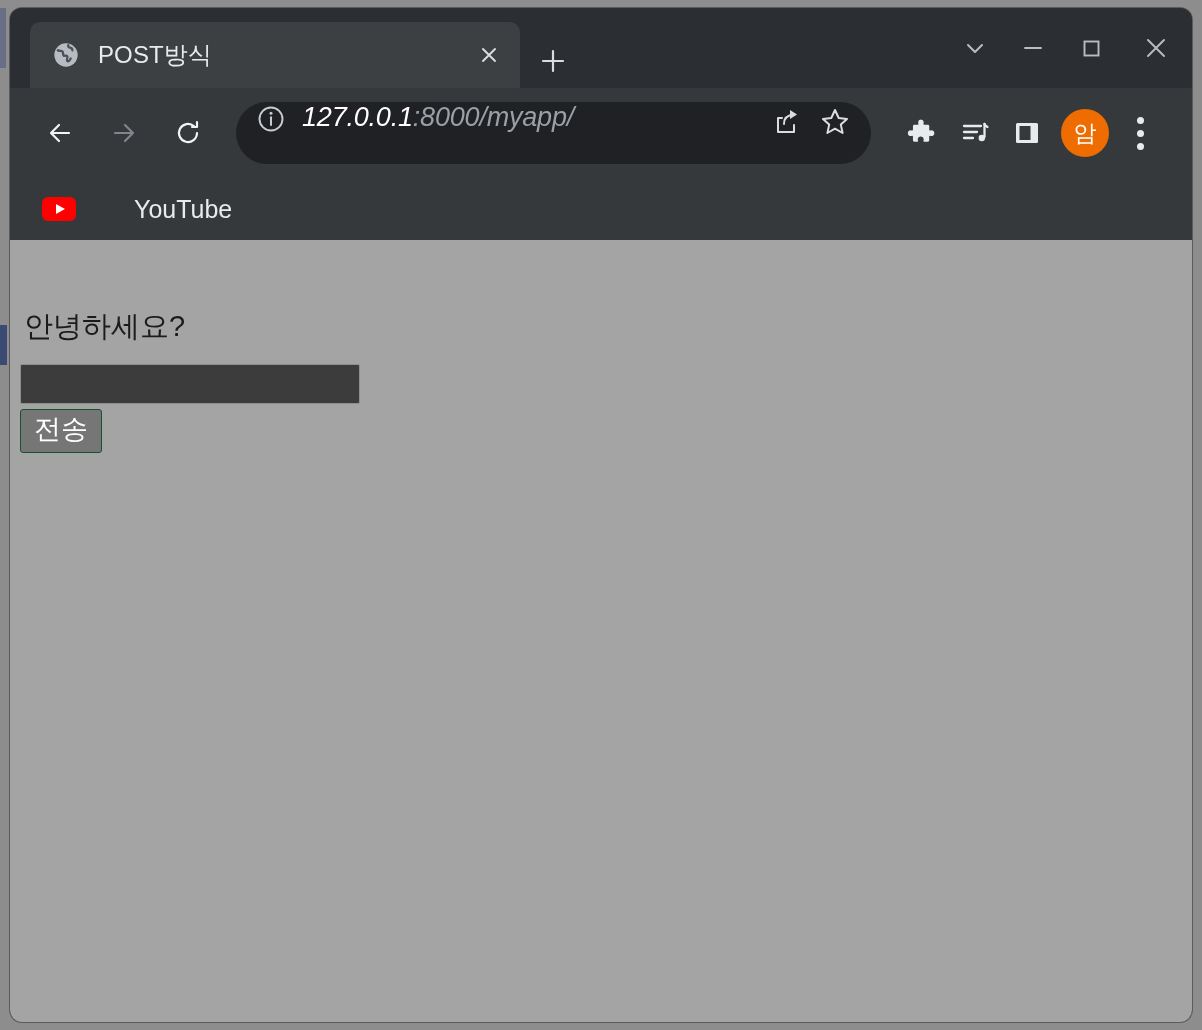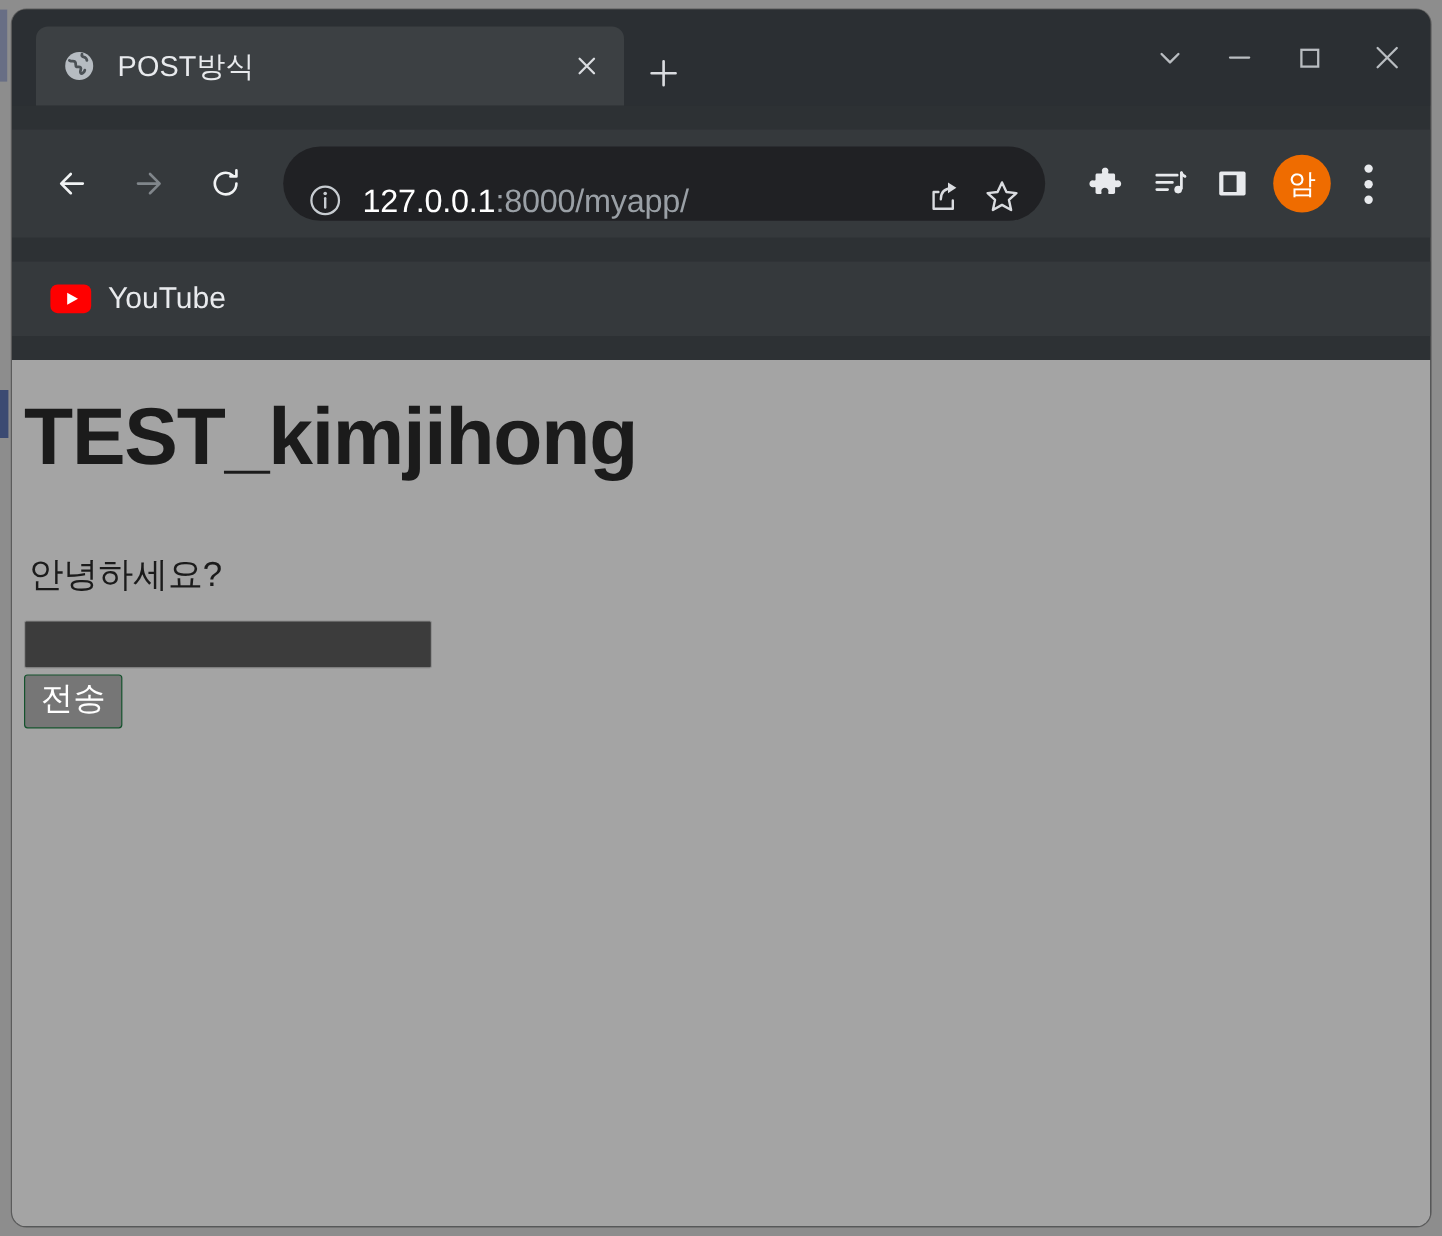--- a/index.html
+++ b/index.html
@@ -46,21 +46,20 @@
     left: 10px;
     top: 8px;
     width: 1182px;
     height: 1014px;
     border-radius: 12px;
     overflow: hidden;
     background: #2d3134;
     box-shadow: 0 0 0 1px rgba(0,0,0,.35);
     display: flex;
     flex-direction: column;
-    gap: 20px;
   }
 
   
   .tabstrip {
     height: 80px;
     background: #2b2f33;
     position: relative;
     flex: 0 0 auto;
   }
   .tab {
@@ -149,23 +148,24 @@
   .nav-gap { width: 8px; flex: 0 0 auto; }
 
   .omnibox {
     flex: 0 0 auto;
     width: 635px;
     height: 62px;
     margin-left: 20px;
     background: #202124;
     border-radius: 34px;
     display: flex;
-    align-items: flex-end;
+    align-items: flex-start;
     padding: 0 16px 0 18px;
     box-sizing: border-box;
+    font-style: italic;
   }
   .omni-info {
     width: 34px;
     height: 34px;
     flex: 0 0 auto;
     margin-right: 14px;
   }
   .omni-url {
     flex: 1 1 auto;
     font-size: 27px;
@@ -257,20 +257,21 @@
     width: 0; height: 0;
     border-left: 9px solid #fff;
     border-top: 5.5px solid transparent;
     border-bottom: 5.5px solid transparent;
     margin-left: 2px;
   }
   .bm-label {
     color: #e8eaed;
     font-size: 25px;
     white-space: nowrap;
+    margin-left: 44px;
   }
 
   
   .viewport {
     flex: 1 1 auto;
     background: #a4a4a4;
     overflow: hidden;
     position: relative;
   }
   .page {
@@ -484,21 +485,20 @@
     <div class="bm-item">
       <span class="bm-icon">
         <span class="play"></span>
       </span>
       <span class="bm-label">YouTube</span>
     </div>
   </div>
 
   <div class="viewport">
     <div class="page">
-      <h1>TEST_kimjihong</h1>
       <p class="greeting">안녕하세요?</p>
       <div class="form-row">
         <input class="text-input" type="text" placeholder="" style="">
         <button class="submit-btn">전송</button>
       </div>
     </div>
   </div>
 
 </div>
 

